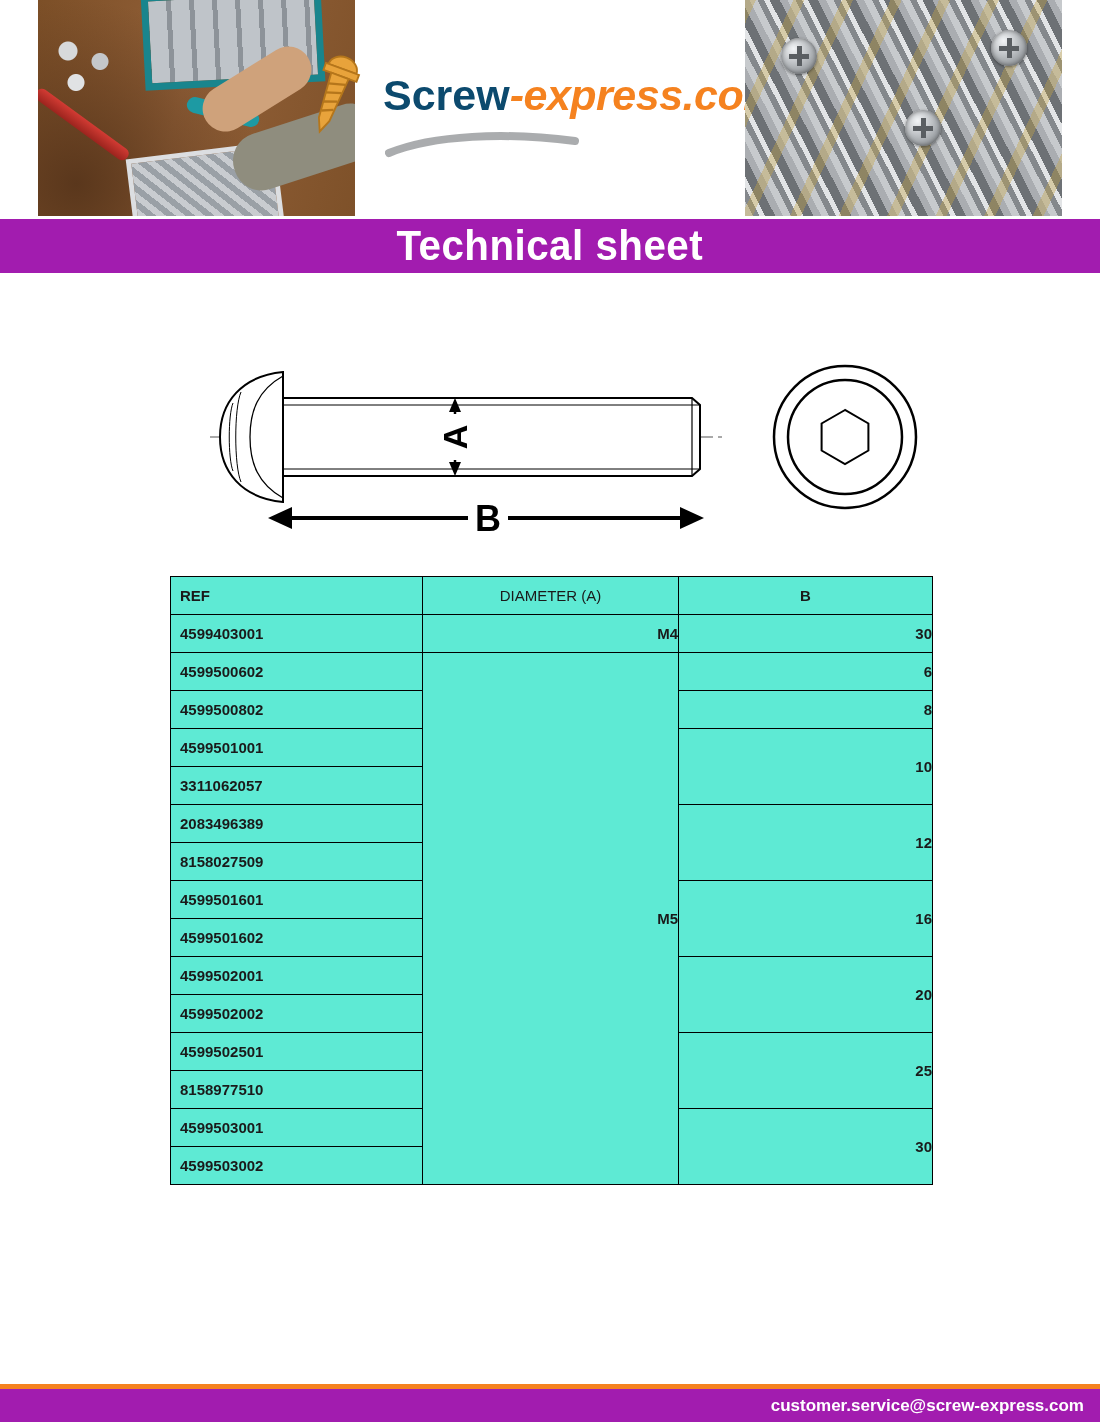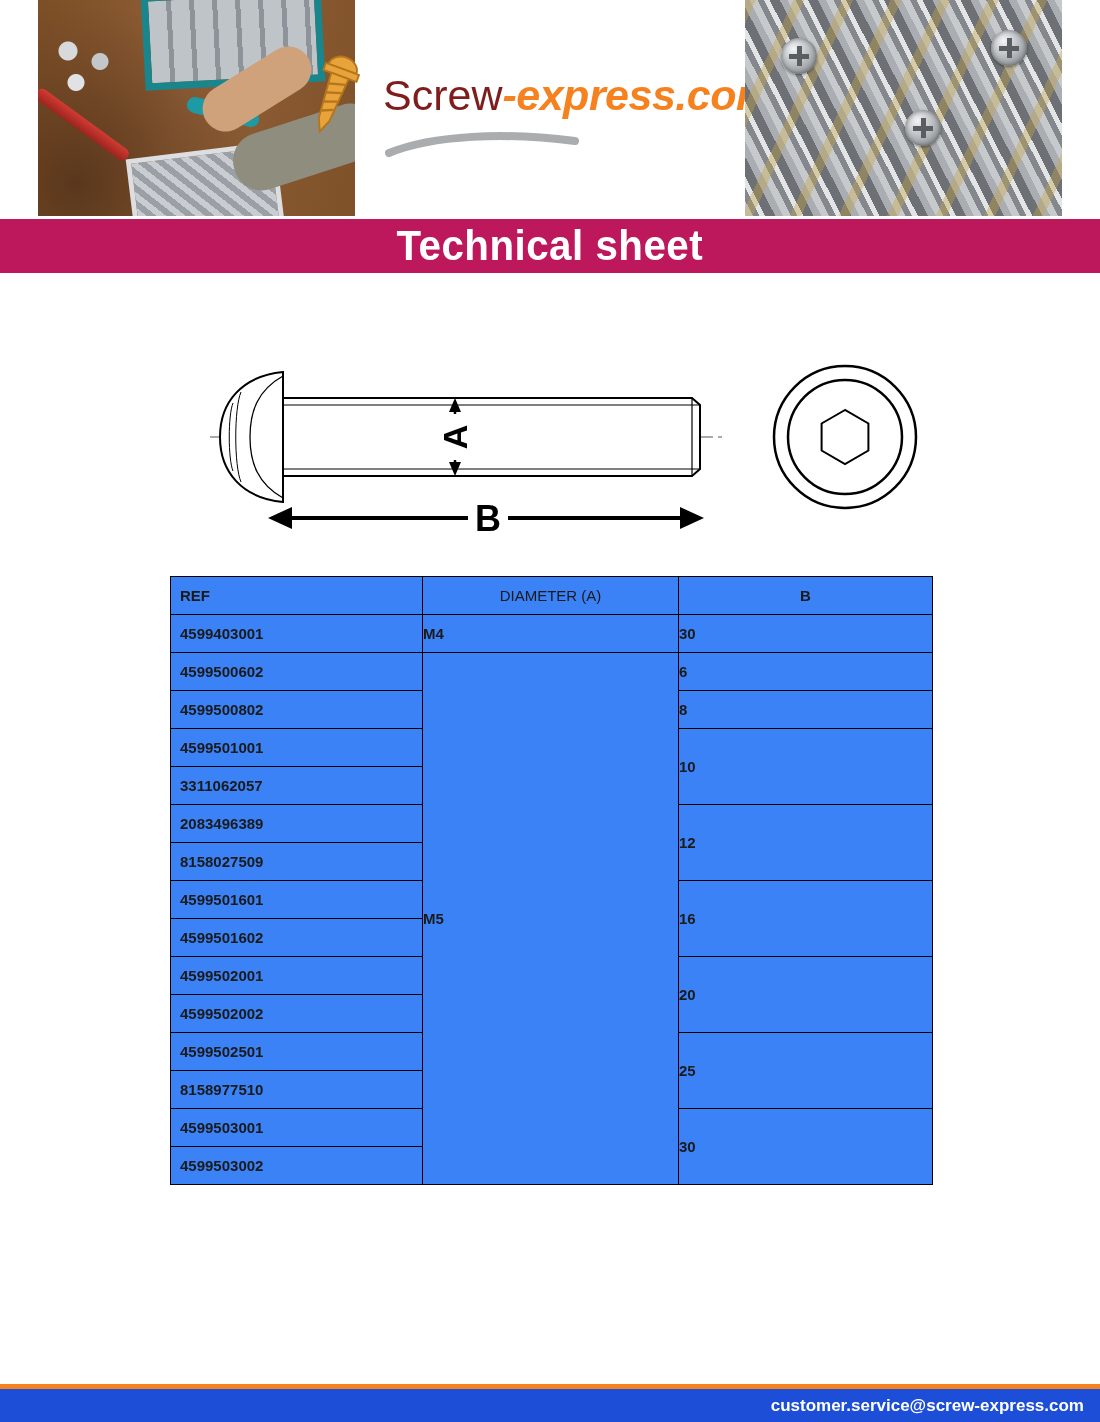--- a/index.html
+++ b/index.html
@@ -59,50 +59,50 @@
       radial-gradient(circle at 35% 30%, #f2f4f6, #a8acb0 60%, #6e7276);
     box-shadow: inset 0 0 5px rgba(40,40,40,.6), 0 1px 3px rgba(0,0,0,.45);
   }
   .sh1 { left: 36px; top: 38px; }
   .sh2 { left: 160px; top: 110px; }
   .sh3 { left: 246px; top: 30px; }
 
   
   .logo-screw { position: absolute; left: 296px; top: 48px; width: 74px; height: 94px; }
   .logo-text { position: absolute; left: 383px; top: 74px; white-space: nowrap; font-size: 43px; line-height: 1; }
-  .logo-prefix { color: #7f1d1d; font-weight: normal; }
+  .logo-prefix { color: #0c4a6e; font-weight: bold; }
   .logo-suffix { color: #f5821f; font-weight: bold; font-style: italic; letter-spacing: -0.5px; }
   .logo-swoosh { position: absolute; left: 385px; top: 130px; width: 195px; height: 30px; }
 
   
   .banner {
     position: absolute; left: 0; top: 219px; width: 1100px; height: 54px;
-    background: #be185d; display: flex; align-items: center; justify-content: center;
+    background: #a21caf; display: flex; align-items: center; justify-content: center;
   }
   .banner-title { color: #ffffff; font-size: 42px; font-weight: bold; letter-spacing: 0.5px; transform: scaleX(.96); }
 
   
   .diagram { position: absolute; left: 170px; top: 348px; width: 760px; height: 215px; }
 
   
   .spec-table-wrap { position: absolute; left: 170px; top: 576px; }
   table.spec { border-collapse: collapse; width: 762px; table-layout: fixed; }
   table.spec th, table.spec td {
     border: 1px solid #000; height: 38px; font-size: 15px; color: #1a1a1a;
-    background: #3b82f6;
+    background: #5eead4;
   }
   th.h-ref, td.ref-cell { text-align: left; padding-left: 9px; font-weight: bold; }
   th.h-dia { text-align: center; font-weight: normal; font-size: 16px; }
   th.h-b { text-align: center; font-weight: bold; }
-  td.val-cell { text-align: left; font-weight: bold; }
+  td.val-cell { text-align: right; font-weight: bold; }
 
   
   .footer {
     position: absolute; left: 0; top: 1384px; width: 1100px; height: 38px;
-    background: #1d4ed8; border-top: 5px solid #f5821f;
+    background: #a21caf; border-top: 5px solid #f5821f;
     display: flex; align-items: center; justify-content: flex-end;
     padding-right: 16px;
   }
   .footer-email { color: #ffffff; font-size: 17px; font-weight: bold; }
 </style>
 </head>
 <body>
 
 <div class="photo photo-left">
   <div class="ph washers"></div>

